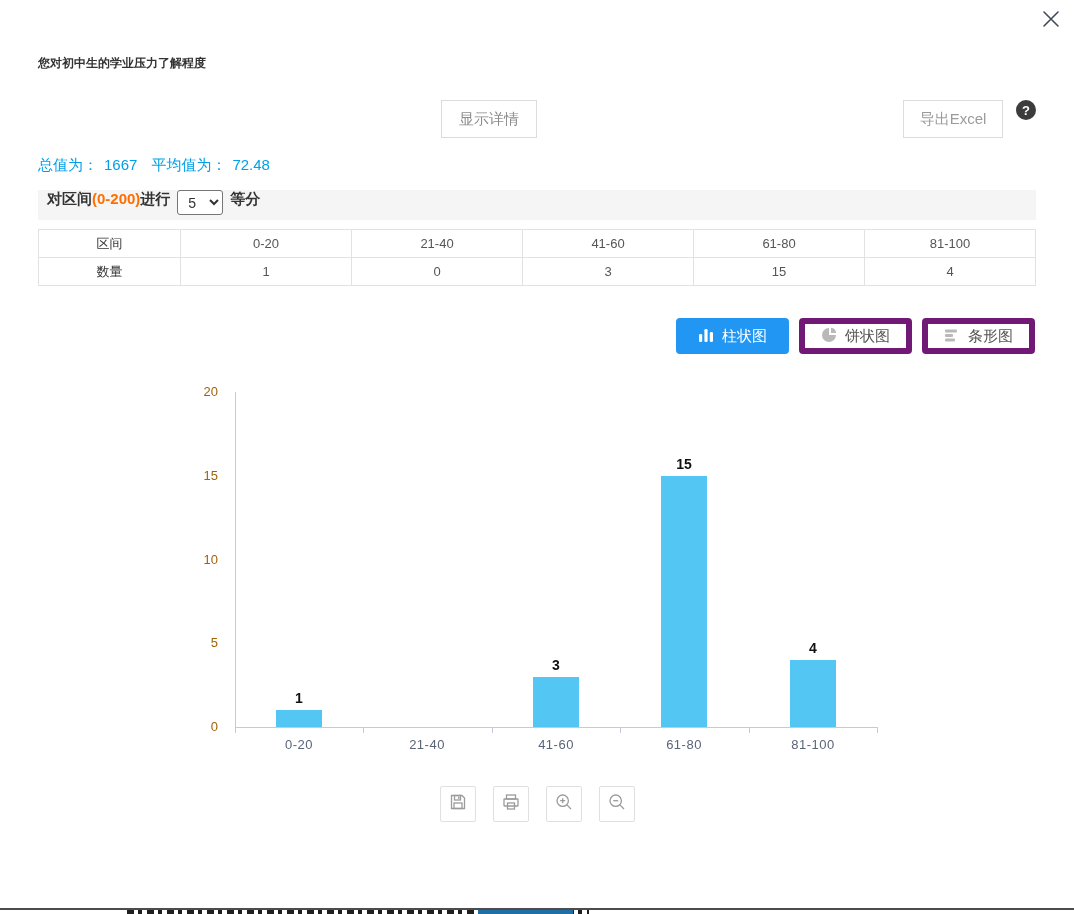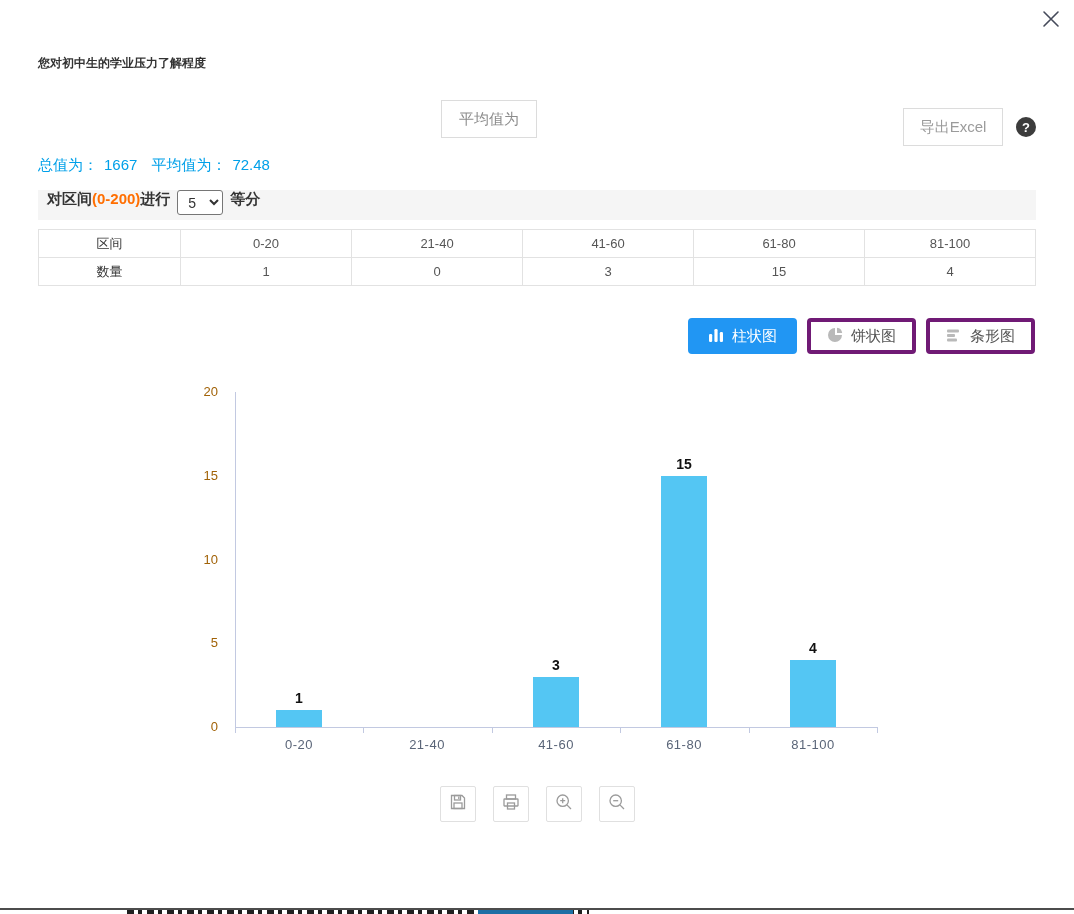--- a/index.html
+++ b/index.html
@@ -27,21 +27,21 @@
     font-family: inherit;
   }
   .search-input::placeholder { color:#b5b5b5; }
   .btn {
     display:inline-flex; align-items:center; justify-content:center;
     border:1px solid #dcdcdc; background:#fff; font-size:15px; color:#8c8c8c;
     cursor:pointer; font-family: inherit;
   }
   .search-btn { width:59px; height:38px; background:#f5f5f5; color:#666; }
   .detail-btn { position:absolute; left:403px; top:0; width:96px; height:38px; }
-  .export-group { position:absolute; right:0; top:8px; height:38px; display:flex; align-items:center; }
+  .export-group { position:absolute; right:0; top:0; height:38px; display:flex; align-items:flex-start; }
   .export-btn { width:100px; height:38px; margin-right:13px; color:#9b9b9b; }
   .help-icon {
     width:20px; height:20px; border-radius:50%; background:#3c3c3c; color:#fff;
     font-size:13px; font-weight:bold; display:flex; align-items:center; justify-content:center;
     cursor:pointer;
   }
 
   
   .stats { position:absolute; top:156px; left:38px; font-size:15px; font-weight:normal; color:#00a0e9; }
   .stats .val { margin-left:6px; }
@@ -68,21 +68,21 @@
   .dist-table td {
     border:1px solid #e2e2e2; height:28px; text-align:center; vertical-align:middle;
   }
   .dist-table td.rowhead { font-weight:normal; color:#333; }
   .dist-table col.c0 { width:142px; }
 
   
   .chart-tabs { position:absolute; top:318px; right:39px; display:flex; gap:10px; }
   .tab-btn {
     height:36px; padding:0 16px; display:inline-flex; align-items:center; gap:8px;
-    border:4px solid #701a75; border-radius:4px; background:#fff;
+    border:6px solid #701a75; border-radius:4px; background:#fff;
     font-size:15px; color:#555; cursor:pointer; font-family: inherit;
   }
   .tab-btn.active { background:#2196f3; border-color:#2196f3; color:#fff; }
 
   
   .chart { position:absolute; top:380px; left:0; width:1074px; height:385px; }
   .ytick { position:absolute; width:60px; text-align:right; font-size:13px; color:#a16207; }
   .axis-y { position:absolute; width:1px; background:#c2c9e1; }
   .axis-x { position:absolute; height:1px; background:#c2c9e1; }
   .xtick { position:absolute; width:1px; height:6px; background:#c2c9e1; }
@@ -111,21 +111,21 @@
 
 <div class="close-btn">
   <svg width="22" height="22" viewBox="0 0 22 22">
       <path d="M4 4 L18 18 M18 4 L4 18" stroke="#454a5a" stroke-width="1.6" stroke-linecap="round"></path>
     </svg>
 </div>
 
 <div class="q-title">您对初中生的学业压力了解程度</div>
 
 <div class="search-row">
-  <button class="btn detail-btn">平均值为</button>
+  <button class="btn detail-btn">显示详情</button>
   <div class="export-group">
     <button class="btn export-btn">导出Excel</button>
     <div class="help-icon">?</div>
   </div>
 </div>
 
 <div class="stats">
   <span>总值为：</span><span class="val">1667</span><span class="avg">平均值为：</span><span class="val">72.48</span>
 </div>
 

